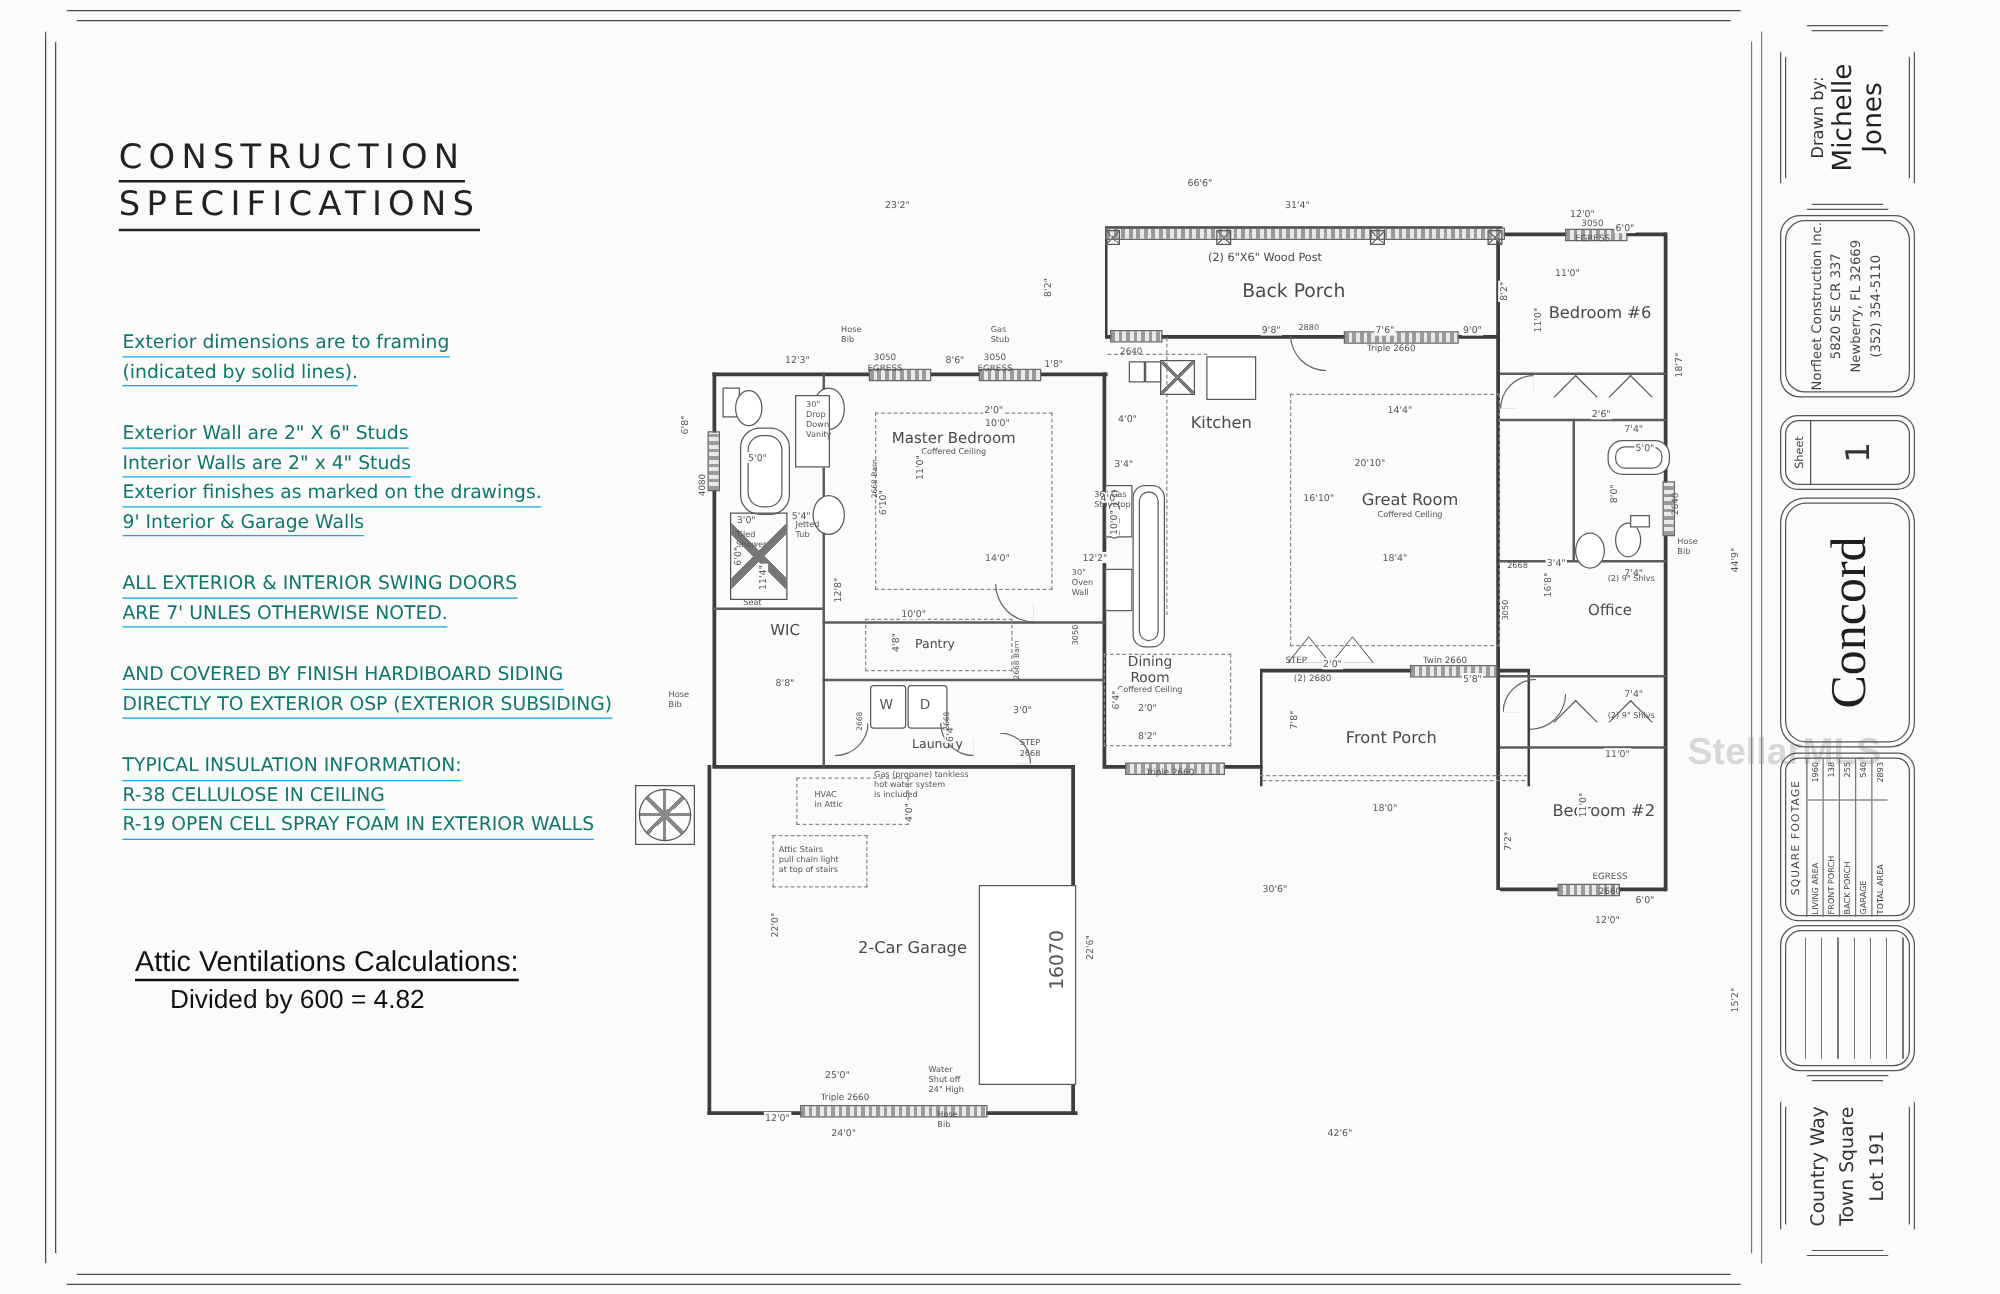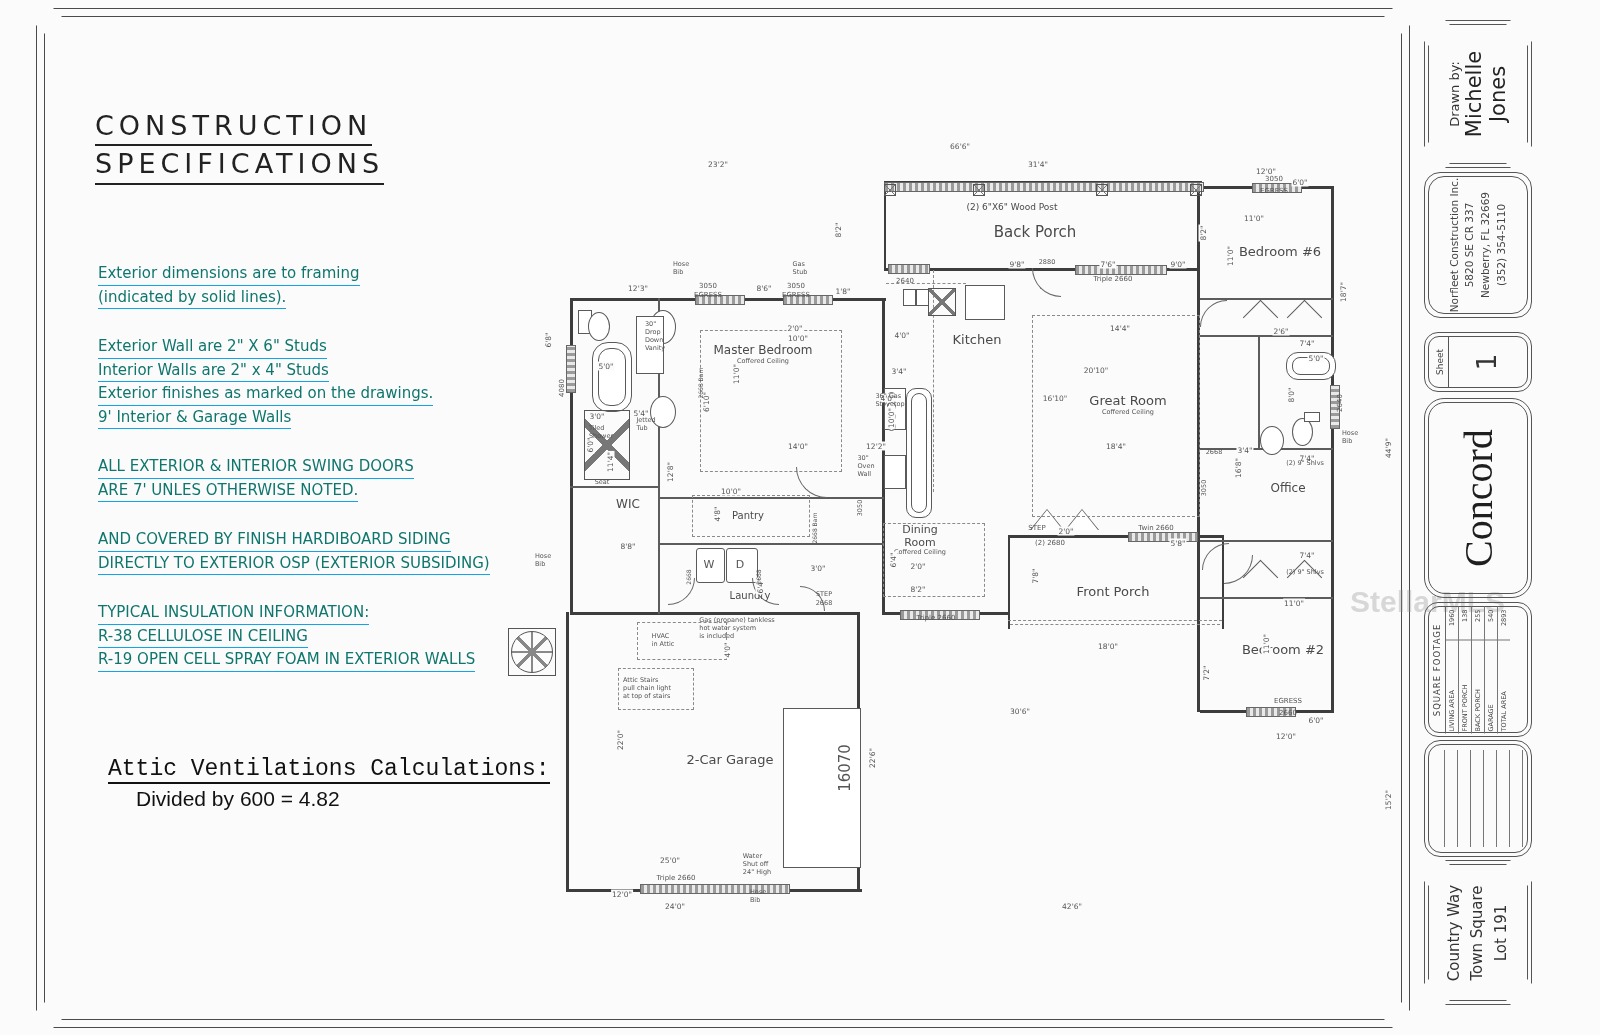--- a/index.html
+++ b/index.html
@@ -14,21 +14,21 @@
   .tbb{position:absolute;inset:0;border:1.2px solid #555;}
   .tbb .in{position:absolute;inset:3px;border:1px solid #555;}
   .oct{clip-path:polygon(22px 0,calc(100% - 22px) 0,100% 22px,100% calc(100% - 22px),calc(100% - 22px) 100%,22px 100%,0 calc(100% - 22px),0 22px);}
   .rnd,.rnd .in{border-radius:16px;}
   .rot{position:absolute;left:50%;top:50%;transform:translate(-50%,-50%) rotate(-90deg);
        display:flex;flex-direction:column;align-items:center;justify-content:center;text-align:center;}
   
   .spec-title{font-size:27px;letter-spacing:5px;color:#222;border-bottom:2px solid #222;width:fit-content;line-height:1.35;}
   .spec-line{font-size:15px;color:#0f766e;border-bottom:1px solid #0ea5e9;width:fit-content;line-height:1.5;}
   .spec-par{margin-bottom:26px;}
-  .attic-t{font-family:Liberation Mono, monospace;font-size:23px;color:#111;border-bottom:2.5px solid #111;width:fit-content;}
+  .attic-t{font-family:Liberation Sans, sans-serif;font-size:23px;color:#111;border-bottom:2.5px solid #111;width:fit-content;}
   .attic-l{font-family:"Liberation Sans",sans-serif;font-size:21px;color:#111;line-height:1.45;}
   
   .wall{position:absolute;background:#3d3d3d;}
   .iwall{position:absolute;background:#5c5c5c;}
   .win{position:absolute;border:1px solid #666;background:repeating-linear-gradient(90deg,#9a9a9a 0 3px,#e9e9e9 3px 6px);}
   .winv{background:repeating-linear-gradient(0deg,#9a9a9a 0 3px,#e9e9e9 3px 6px);}
   .dashr{position:absolute;border:1px dashed #8a8a8a;}
   .dashh{position:absolute;height:0;border-top:1px dashed #8a8a8a;}
   .dashv{position:absolute;width:0;border-left:1px dashed #8a8a8a;}
   .box{position:absolute;border:1px solid #5a5a5a;background:#fff;}

